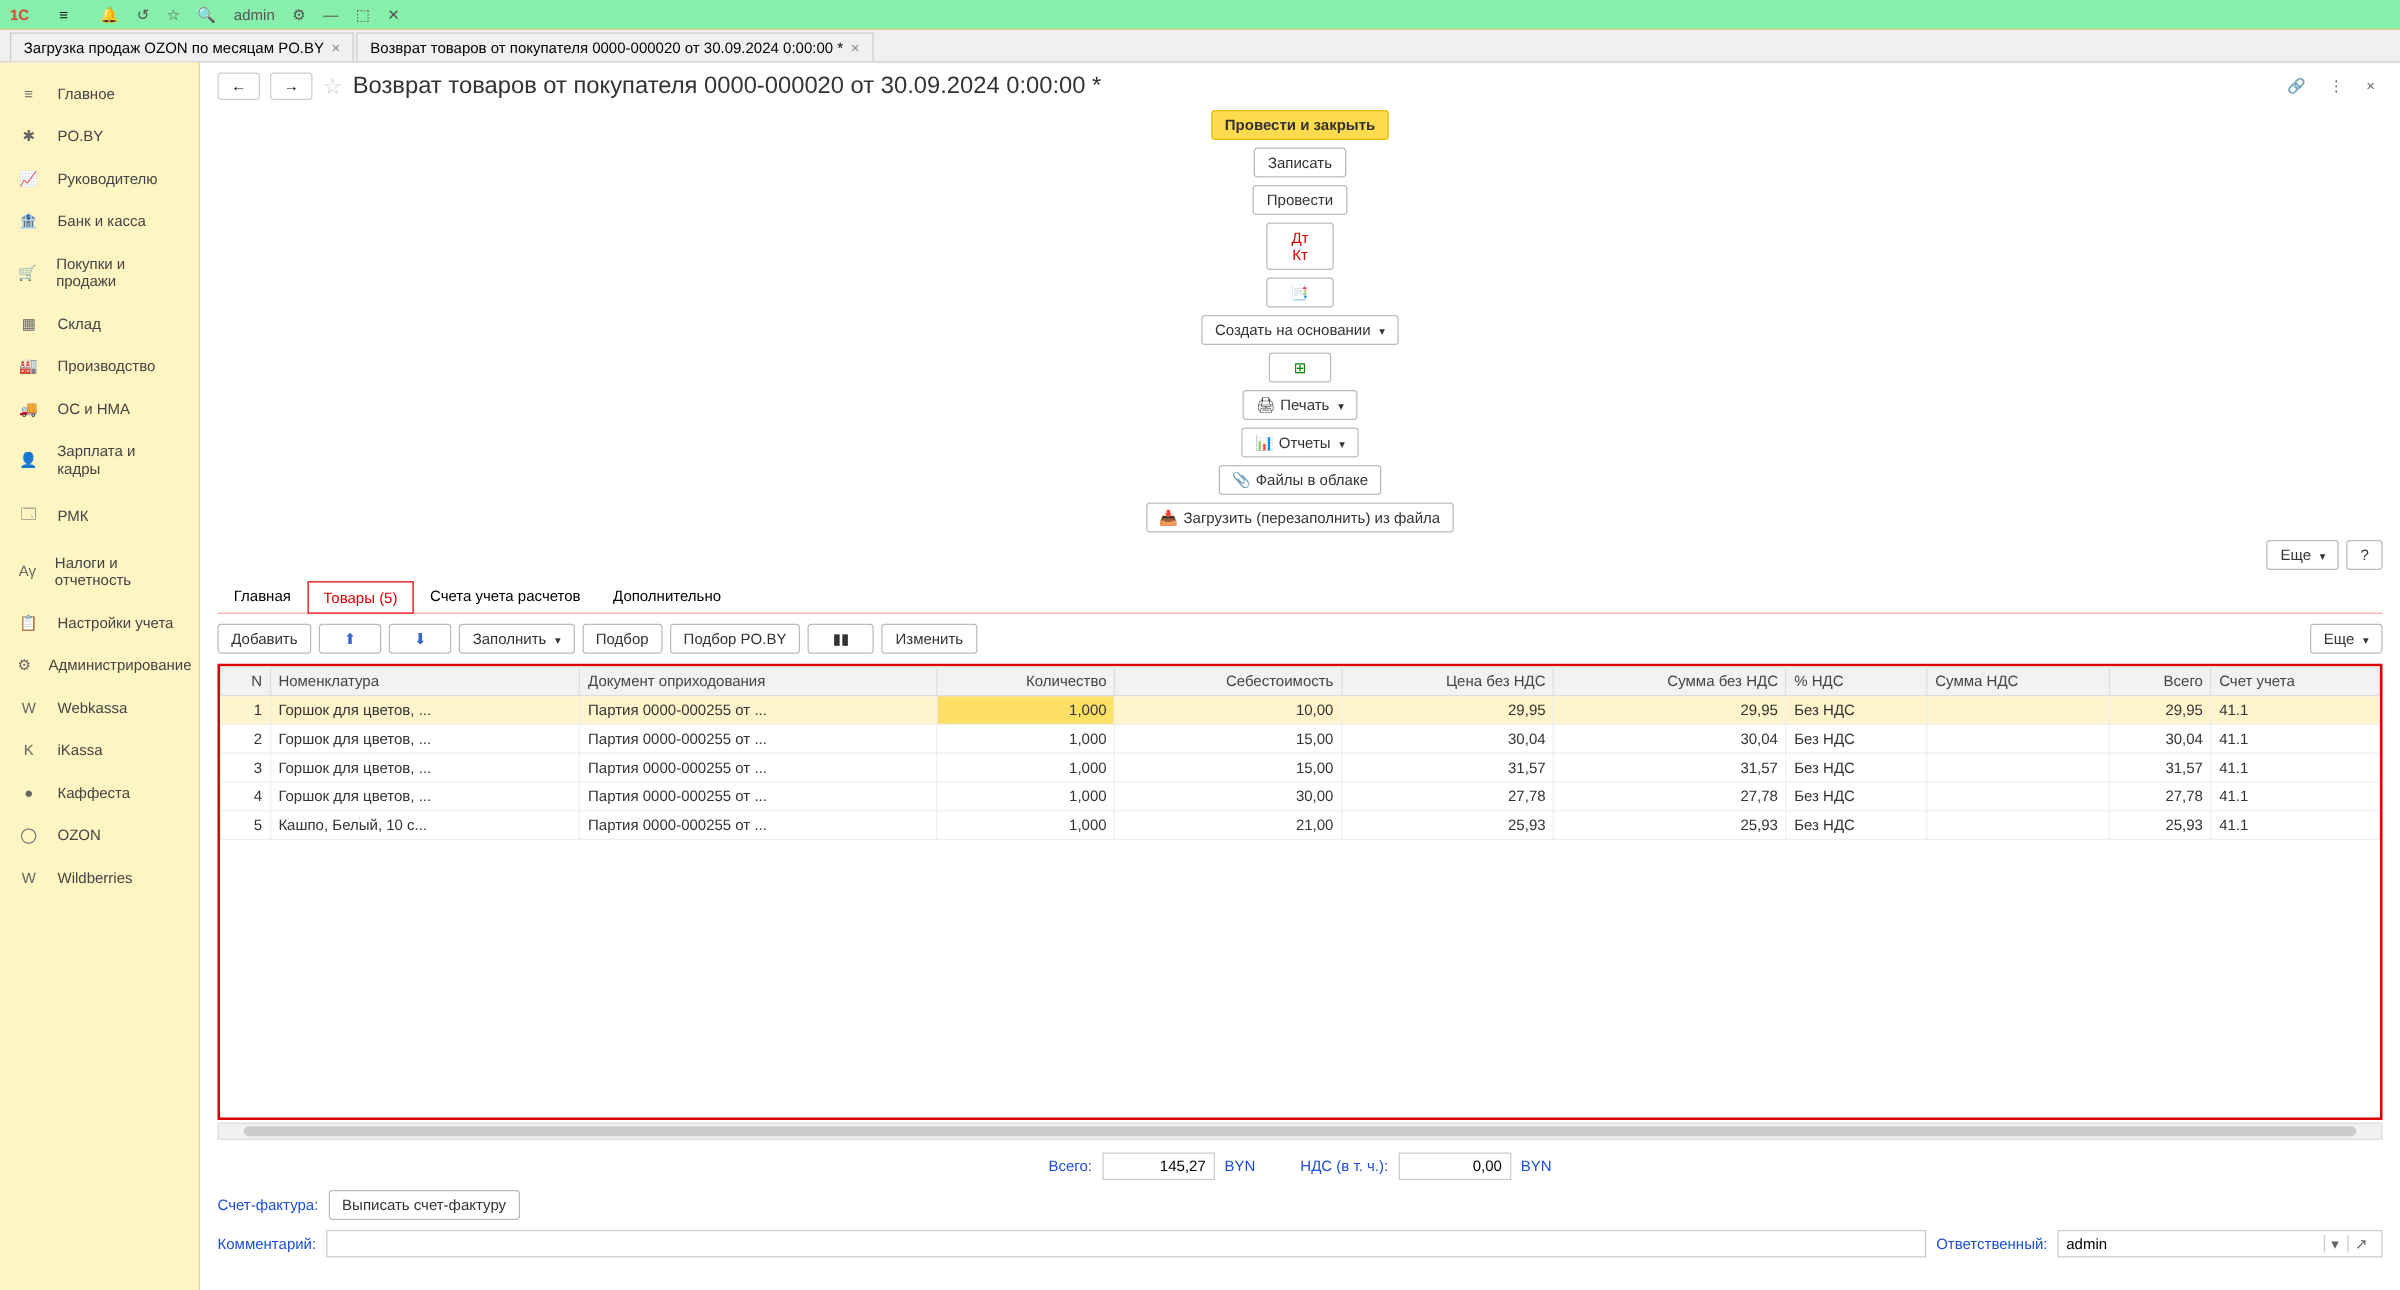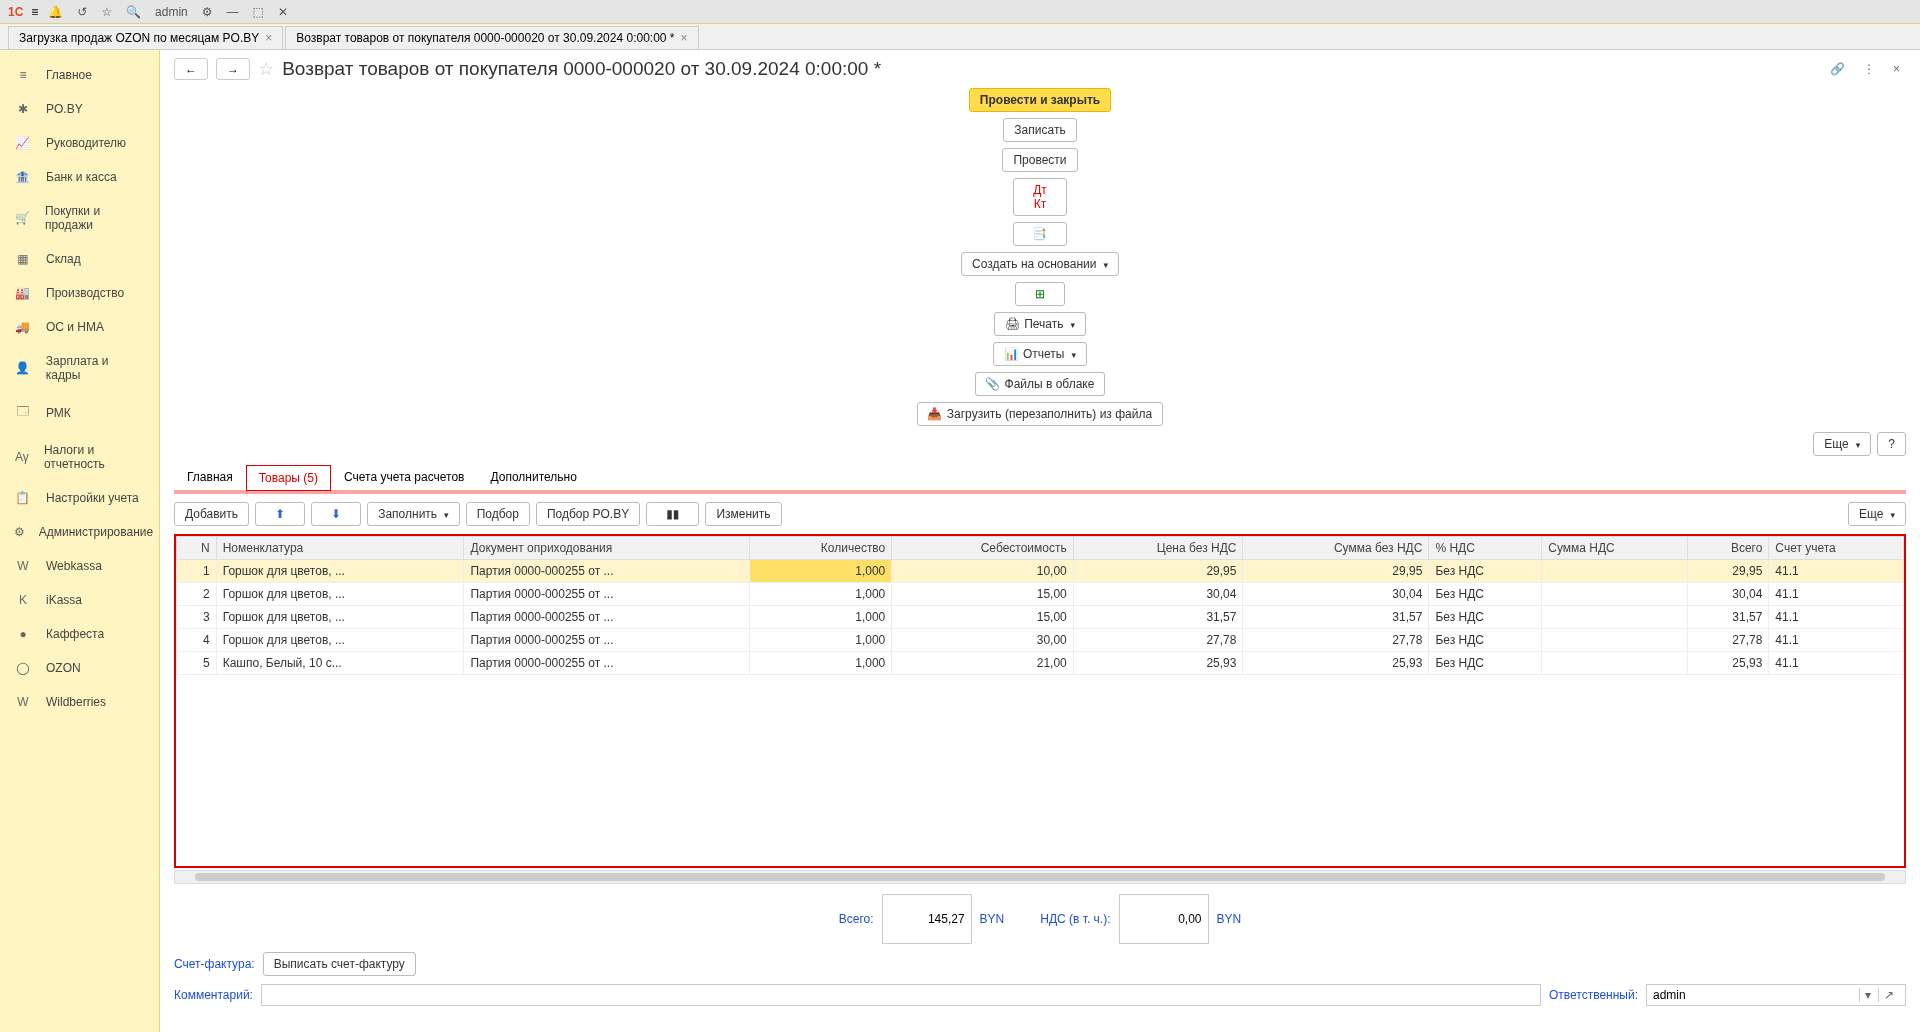--- a/index.html
+++ b/index.html
@@ -1,17 +1,17 @@
 <!DOCTYPE html>
 <html><head>
 <meta charset="utf-8">
 <style>
 * { box-sizing: border-box; margin: 0; padding: 0; font-family: Arial, sans-serif; font-size: 12px; }
 body { background: #fff; overflow: hidden; }
-.titlebar { background: #e5e5e5; height: 24px; display: flex; align-items: center; padding: 0 8px; border-bottom: 1px solid #e0d080; }
+.titlebar { background: #86efac; height: 24px; display: flex; align-items: center; padding: 0 8px; border-bottom: 1px solid #e0d080; gap: 16px; }
 .titlebar .logo { color: #d94a2a; font-weight: bold; margin-right: 8px; }
 .titlebar .burger { margin-right: 10px; cursor: pointer; }
 .titlebar .title { flex: 1; color: #555; }
 .titlebar .right { display: flex; gap: 14px; align-items: center; }
 .titlebar .right span { cursor: pointer; color: #555; }
 .tabbar { background: #f0f0f0; height: 26px; display: flex; align-items: stretch; border-bottom: 1px solid #ccc; padding-left: 8px; }
 .tabbar .tab { padding: 4px 10px; background: #f0f0f0; border: 1px solid #ccc; border-bottom: none; margin-top: 2px; margin-right: 2px; display: flex; align-items: center; gap: 6px; cursor: pointer; }
 .tabbar .tab .close { cursor: pointer; color: #888; }
 .main { display: flex; height: calc(1032px - 24px - 26px); }
 .sidebar { width: 160px; background: #fff5c2; border-right: 1px solid #e5d58a; padding-top: 8px; }
@@ -23,38 +23,38 @@
 .page-title { font-size: 19px; font-weight: normal; color: #333; }
 .star { color: #ccc; font-size: 18px; }
 .header-right { margin-left: auto; display: flex; gap: 6px; }
 .iconbtn { border: none; background: none; padding: 4px 6px; cursor: pointer; color: #666; }
 .toolbar { display: flex; gap: 6px; margin-bottom: 8px; flex-wrap: wrap; align-items: center; flex-direction: column; }
 .btn { border: 1px solid #bbb; background: #fff; padding: 4px 10px; cursor: pointer; border-radius: 3px; color: #333; display: inline-flex; align-items: center; gap: 4px; }
 .btn.primary { background: #ffdb4d; border-color: #e6b800; font-weight: bold; }
 .btn.icon-only { padding: 4px 19px; }
 .btn .caret::after { content: "▾"; font-size: 9px; margin-left: 3px; }
 .toolbar-right { margin-left: auto; display: flex; gap: 6px; }
-.doc-tabs { display: flex; border-bottom: 4px solid #fca5a5; }
+.doc-tabs { display: flex; border-bottom: 1px solid #fca5a5; }
 .doc-tabs .dtab { padding: 5px 12px; border: 1px solid transparent; border-bottom: none; cursor: pointer; }
 .doc-tabs .dtab.active { border-color: #c00; background: #fff; position: relative; top: 1px; color: #000; }
 .doc-tabs .dtab.active-red { border: 1px solid #d00; color: #d00; }
 .subtoolbar { display: flex; gap: 6px; padding: 8px 0; align-items: center; }
 .table-wrap { flex: 1; border: 2px solid #d00; overflow: auto; }
 table { border-collapse: collapse; width: 100%; }
 th { background: #f2f2f2; border: 1px solid #ddd; padding: 4px 6px; text-align: left; font-weight: normal; color: #444; }
 td { border: 1px solid #eee; padding: 4px 6px; color: #333; }
 tr.selected { background: #fff4cc; }
 tr.selected td.hl { background: #ffe066; }
 td.num, th.num { text-align: right; }
 .scrollbar-h { height: 14px; background: #f0f0f0; border: 1px solid #ddd; position: relative; margin-top: 2px; }
 .scrollbar-h .thumb { position: absolute; left: 20px; right: 20px; top: 2px; bottom: 2px; background: #ccc; border-radius: 4px; }
 .footer { padding: 10px 0; }
 .footer-row { display: flex; align-items: center; gap: 8px; margin-bottom: 8px; }
 .footer-row .lbl { color: #1d4ed8; }
-.footer-row input.ro { border: 1px solid #ccc; padding: 17px 6px; text-align: right; width: 90px; background: #fff; }
+.footer-row input.ro { border: 1px solid #ccc; padding: 3px 6px; text-align: right; width: 90px; background: #fff; }
 .footer-row input.txt { border: 1px solid #ccc; padding: 3px 6px; flex: 1; min-width: 0; }
 .footer-row select, .combo { border: 1px solid #ccc; padding: 3px 6px; width: 260px; }
 .combo { display: inline-flex; align-items: center; }
 .combo input { border: none; flex: 1; outline: none; }
 .combo .btns { display: flex; gap: 2px; }
 .combo .btns span { border-left: 1px solid #ccc; padding: 0 5px; cursor: pointer; color: #666; }
 </style>
 </head>
 <body>
 

